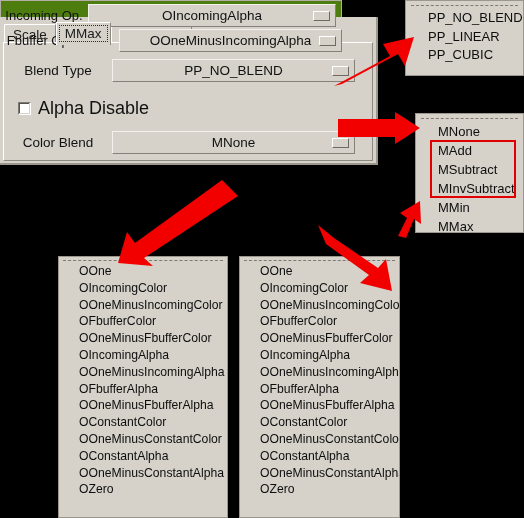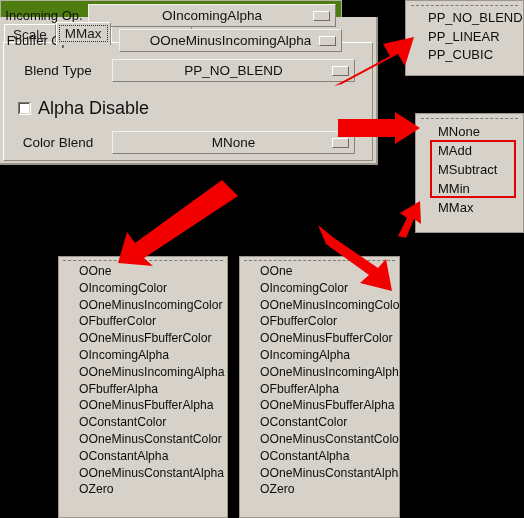--- a/index.html
+++ b/index.html
@@ -261,20 +261,21 @@
     <div class="ditem">PP_NO_BLEND</div>
     <div class="ditem">PP_LINEAR</div>
     <div class="ditem">PP_CUBIC</div>
   </div>
 
   <div class="dropdown dd-small" style="left:415px; top:113px; width:109px; height:120px;">
     <span class="dashtop"></span>
     <div class="ditem">MNone</div>
     <div class="ditem">MAdd</div>
     <div class="ditem">MSubtract</div>
+    <div class="ditem">MInvSubtract</div>
     <div class="ditem">MMin</div>
     <div class="ditem">MMax</div>
     <span class="redrect" style="left:14px; top:26px; width:86px; height:58px;"></span>
   </div>
 
   <div id="oppanel">
     <div class="frow" style="left:0px; top:4px; width:342px;">
       <div class="flabel" style="width:88px; text-align:center; font-size:13px;">Incoming Op.</div>
       <div class="combo" style="width:248px;">
         <span class="cval">OIncomingAlpha</span>

